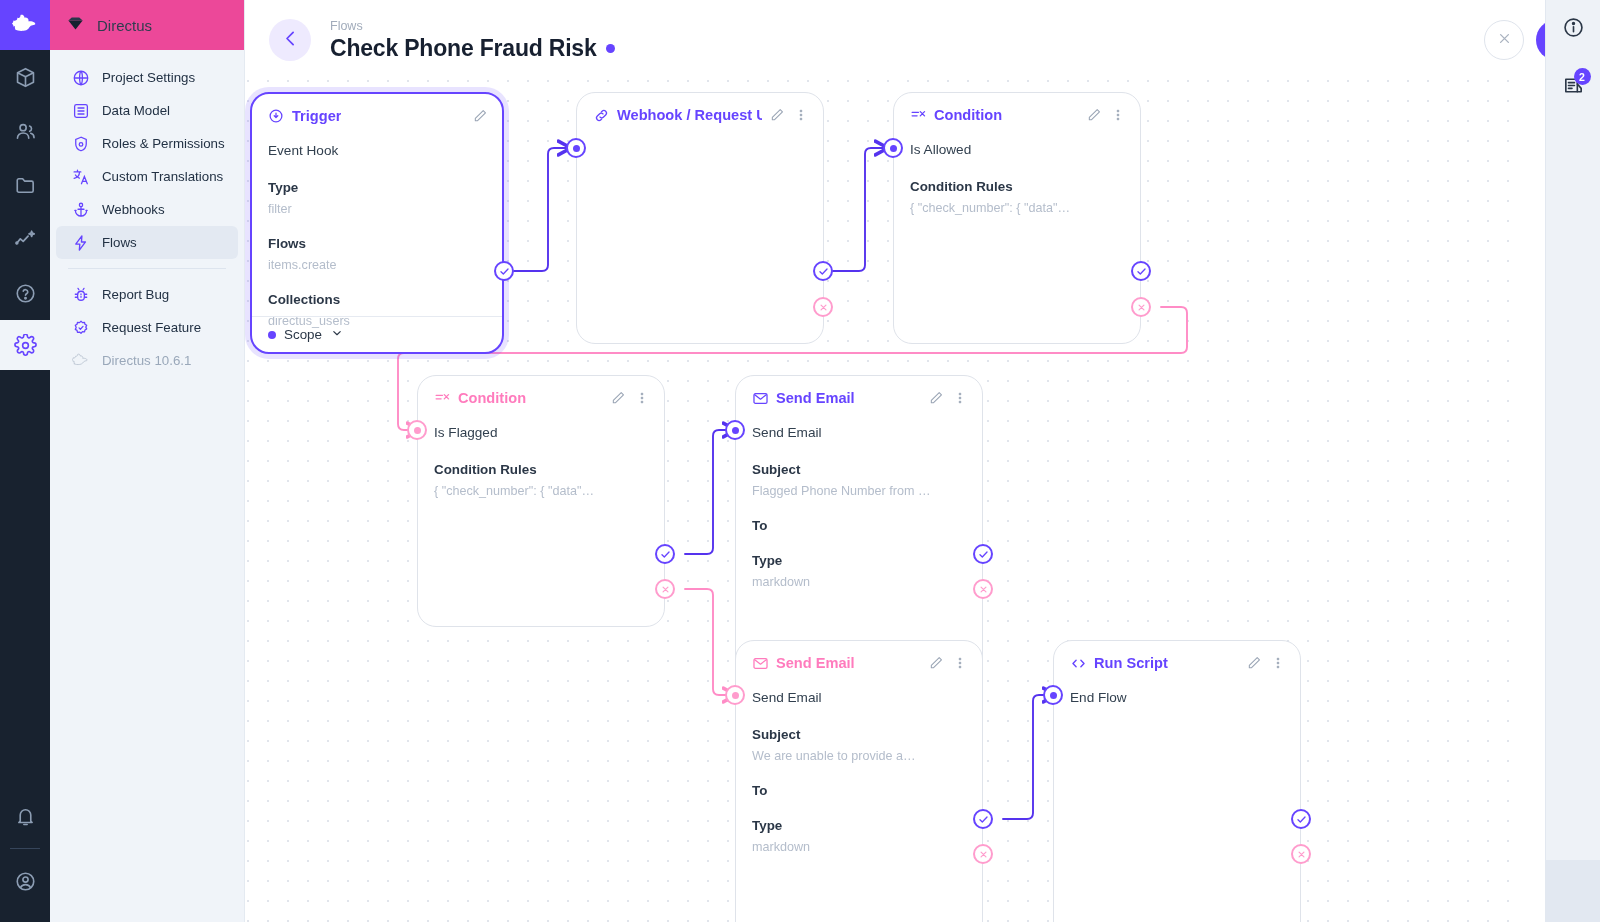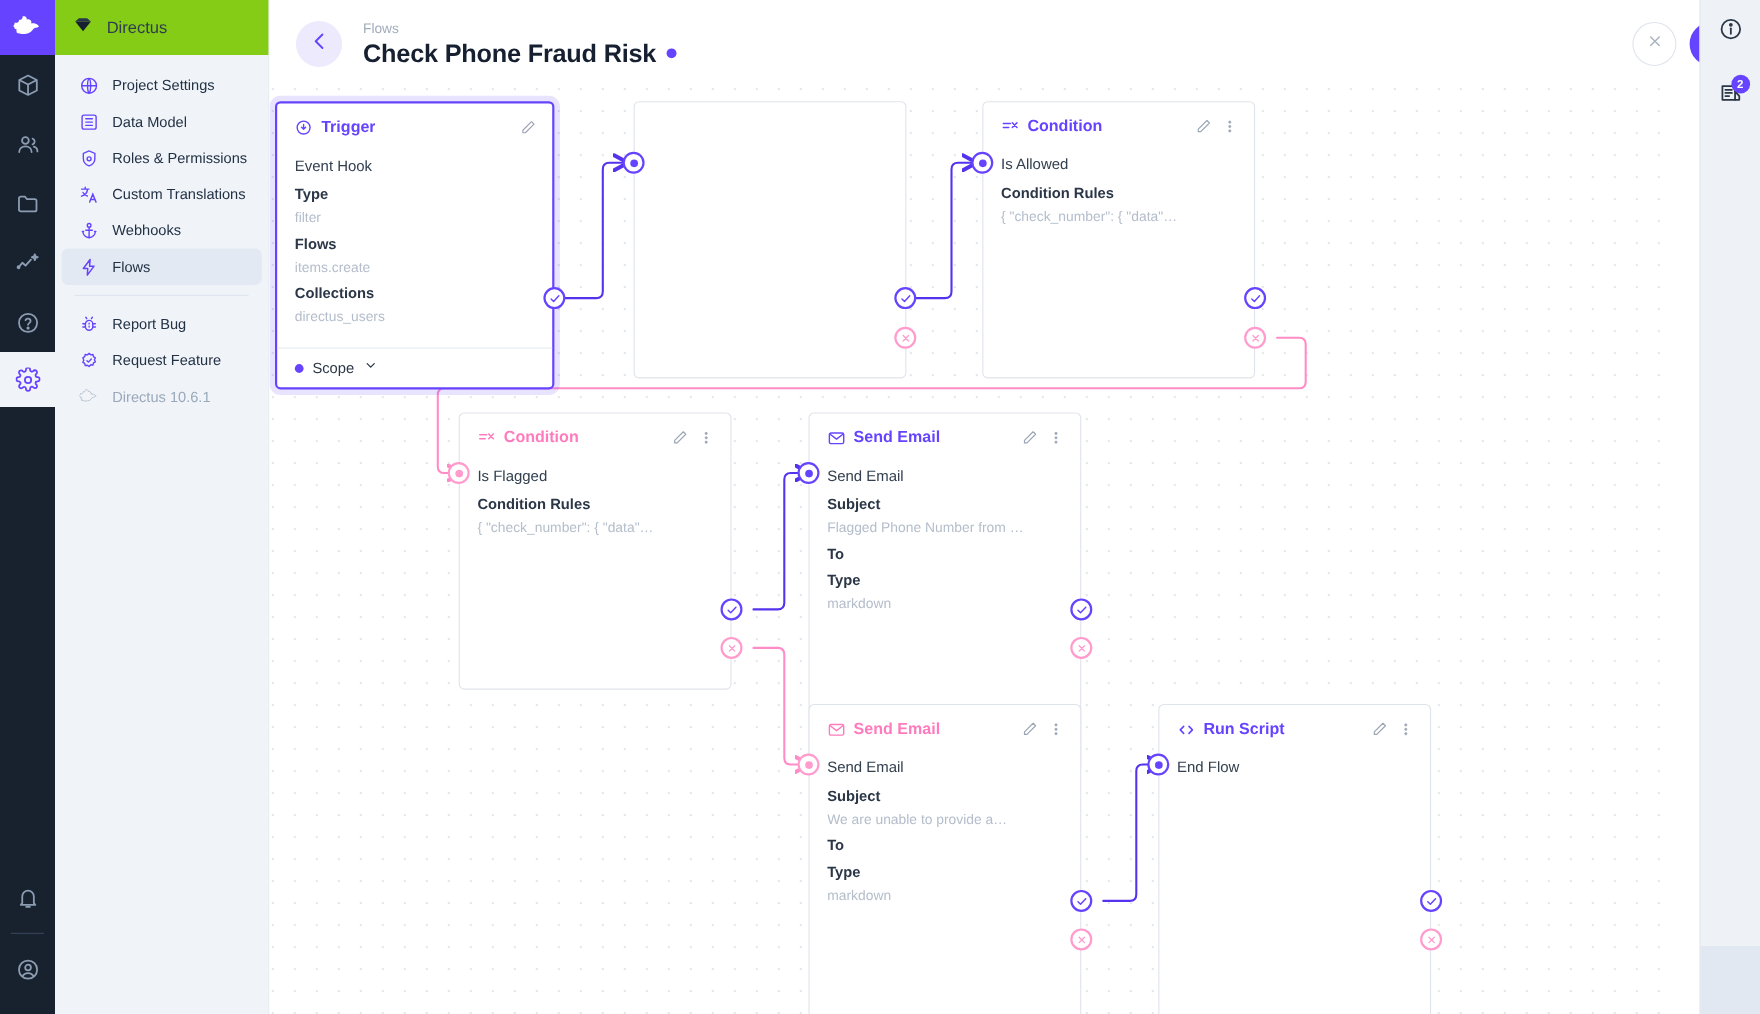--- a/index.html
+++ b/index.html
@@ -41,21 +41,21 @@
 
   
   .nav {
     width: 195px; flex: 0 0 195px; height: 922px;
     background: #f0f4f9;
     border-right: 1px solid #e4eaf1;
     display: flex; flex-direction: column;
   }
   .nav-head {
     height: 50px; display: flex; align-items: center; gap: 12px;
-    padding: 0 16px; background: #84cc16;
+    padding: 0 16px; background: #ec4899;
     cursor: pointer;
   }
   .nav-head .brand { font-size: 15px; color: #2f3d4f; font-weight: 400; }
   .nav-list { padding-top: 11px; }
   .nav-item {
     height: 33px; display: flex; align-items: center; gap: 12px;
     padding: 0 16px; margin: 0 6px; border-radius: 6px;
     font-size: 13.3px; color: #223144; cursor: pointer;
     white-space: nowrap;
   }
@@ -105,21 +105,21 @@
     background-position: 13px 11px;
     overflow: hidden;
   }
   .edges { position: absolute; left: 0; top: 0; width: 1275px; height: 842px; pointer-events: none; }
 
   
   .panel {
     position: absolute;
     background: #fff;
     border: 1.5px solid #dfe3ea;
-    border-radius: 5px;
+    border-radius: 19px;
   }
   .panel.trigger {
     border: 2px solid #6644ff;
     box-shadow: 0 0 0 5px rgba(102,68,255,0.15);
   }
   .p-head {
     height: 44px; display: flex; align-items: center;
     padding: 0 14px 0 16px; gap: 7px;
   }
   .p-head .ptitle {
@@ -128,21 +128,21 @@
   }
   .p-head.pink .ptitle { color: #ff7bbd; }
   .p-head .pico { width: 17px; height: 15px; display: flex; align-items: center; }
   .p-head .pico svg * { stroke: #6644ff; }
   .p-head.pink .pico svg * { stroke: #ff7bbd; }
   .p-tools { margin-left: auto; display: flex; align-items: center; gap: 8px; }
   .p-tools .t { cursor: pointer; display: flex; }
   .p-tools svg * { stroke: #9aa5b5; }
   .p-body { padding: 0 16px 12px 16px; }
   .f-name { font-size: 13.6px; color: #32404f; line-height: 26px; }
-  .f-label { font-size: 13.4px; font-weight: 700; color: #2b3747; line-height: 22px; margin-top: 2px; }
+  .f-label { font-size: 13.4px; font-weight: 700; color: #2b3747; line-height: 22px; margin-top: 13px; }
   .f-val {
     font-family: Liberation Sans, sans-serif;
     font-size: 12.6px; color: #b4bdcb; line-height: 21px;
     white-space: nowrap; overflow: hidden;
   }
   .p-foot {
     border-top: 1px solid #e6eaf1;
     height: 36px; display: flex; align-items: center; gap: 8px;
     padding: 0 16px; position: absolute; left: 0; right: 0; bottom: 0;
   }
@@ -452,20 +452,43 @@
           </span>
         </div>
       </div>
       <div class="node" style="left:249px; top:181px;">
         <svg viewBox="0 0 24 24" fill="none" stroke-width="2.4" stroke-linecap="round" stroke-linejoin="round">
             <path d="M5.5 12.4l4.3 4.3 8.7-9.4"></path>
           </svg>
       </div>
 
       <div class="panel" style="left:331px; top:12px; width:248px; height:252px;">
+        <div class="p-head">
+          <span class="pico">
+            <svg viewBox="0 0 24 24" width="17" height="17" fill="none" stroke-width="1.8" stroke-linecap="round">
+                <path d="M9.8 14.2a3.6 3.6 0 0 0 5.1 0l3-3a3.6 3.6 0 0 0-5.1-5.1l-1.2 1.2"></path>
+                <path d="M14.2 9.8a3.6 3.6 0 0 0-5.1 0l-3 3a3.6 3.6 0 0 0 5.1 5.1l1.2-1.2"></path>
+              </svg>
+          </span>
+          <span class="ptitle">Webhook / Request U</span>
+          <span class="p-tools">
+            <span class="t">
+              <svg viewBox="0 0 24 24" width="16" height="16" fill="none" stroke-width="1.6" stroke-linecap="round" stroke-linejoin="round">
+                  <path d="M16.8 3.8 20.2 7.2 8.4 19H5v-3.4z"></path>
+                </svg>
+            </span>
+            <span class="t">
+              <svg viewBox="0 0 24 24" width="16" height="16" stroke="none" fill="#9aa5b5">
+                  <circle cx="12" cy="6" r="1.5"></circle>
+                  <circle cx="12" cy="12" r="1.5"></circle>
+                  <circle cx="12" cy="18" r="1.5"></circle>
+                </svg>
+            </span>
+          </span>
+        </div>
       </div>
       <div class="node in" style="left:321px; top:58px;"></div>
       <div class="node" style="left:568px; top:181px;">
         <svg viewBox="0 0 24 24" fill="none" stroke-width="2.4" stroke-linecap="round" stroke-linejoin="round">
             <path d="M5.5 12.4l4.3 4.3 8.7-9.4"></path>
           </svg>
       </div>
       <div class="node pink" style="left:568px; top:217px;">
         <svg viewBox="0 0 24 24" fill="none" stroke-width="2.2" stroke-linecap="round">
             <path d="M7.5 7.5l9 9M16.5 7.5l-9 9"></path>

